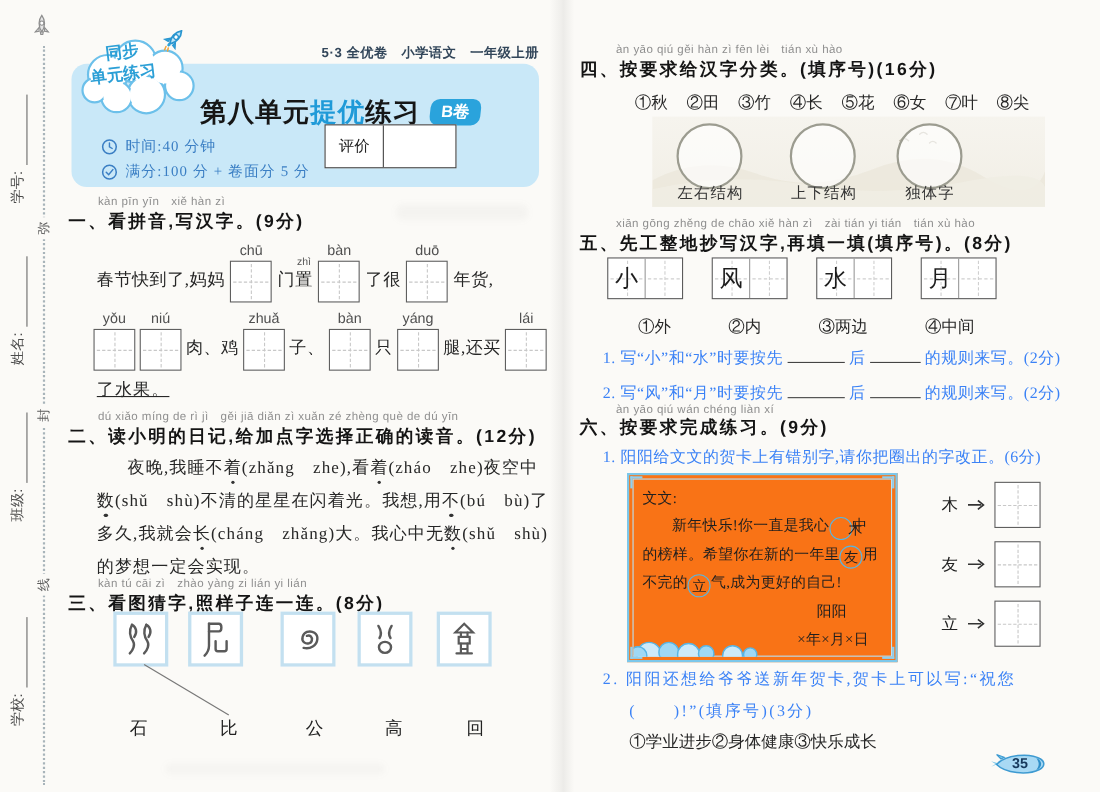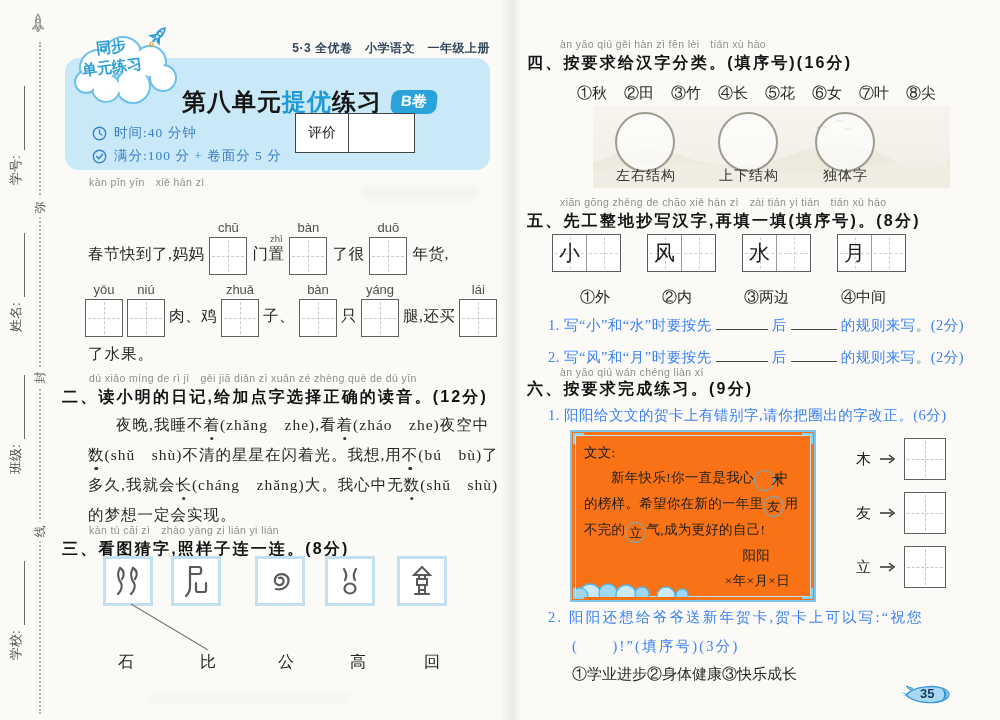--- a/index.html
+++ b/index.html
@@ -202,20 +202,21 @@
       </svg>
     </span>
     <span>满分:100 分 + 卷面分 5 分</span>
   </div>
   <div class="evalbox">
     <span class="cell1">评价</span>
   </div>
 
   <div class="sec" style="left:62px;top:176px;">
     <span class="spy">kàn pīn yīn　xiě hàn zì</span>
+    <span class="sh">一、看拼音,写汉字。(9分)</span>
   </div>
 
   <div class="row" style="left:88px;top:220px;">
     <span class="kt">春节快到了,妈妈</span>
     <span class="pybox">
         <span class="py2">chū</span>
         <span class="tzg"></span>
       </span>
     <span class="kt"><span>门</span><span class="zc"><span class="zpy">zhì</span><span>置</span></span></span>
     <span class="pybox">
@@ -254,21 +255,21 @@
         <span class="py2">yáng</span>
         <span class="tzg"></span>
       </span>
     <span class="kt">腿,还买</span>
     <span class="pybox">
         <span class="py2">lái</span>
         <span class="tzg"></span>
       </span>
   </div>
 
-  <div class="bodyline" style="left:88px;top:344px;">了水果。</div>
+  <div class="bodyline" style="left:88px;top:344px;text-decoration:underline;">了水果。</div>
 
   <div class="sec" style="left:62px;top:372px;">
     <span class="spy">dú xiǎo míng de rì jì　gěi jiā diǎn zì xuǎn zé zhèng què de dú yīn</span>
     <span class="sh">二、读小明的日记,给加点字选择正确的读音。(12分)</span>
   </div>
   <div class="bodyline" style="left:116px;top:415px;"><span>夜晚,我睡不</span><span class="du">着</span><span>(zhǎng　zhe),看</span><span class="du">着</span><span>(zháo　zhe)夜空中</span></div>
   <div class="bodyline" style="left:88px;top:445px;"><span class="du">数</span><span>(shǔ　shù)不清的星星在闪着光。我想,用</span><span class="du">不</span><span>(bú　bù)了</span></div>
   <div class="bodyline" style="left:88px;top:475px;"><span>多久,我就会</span><span class="du">长</span><span>(cháng　zhǎng)大。我心中无</span><span class="du">数</span><span>(shǔ　shù)</span></div>
   <div class="bodyline" style="left:88px;top:505px;">的梦想一定会实现。</div>
 

